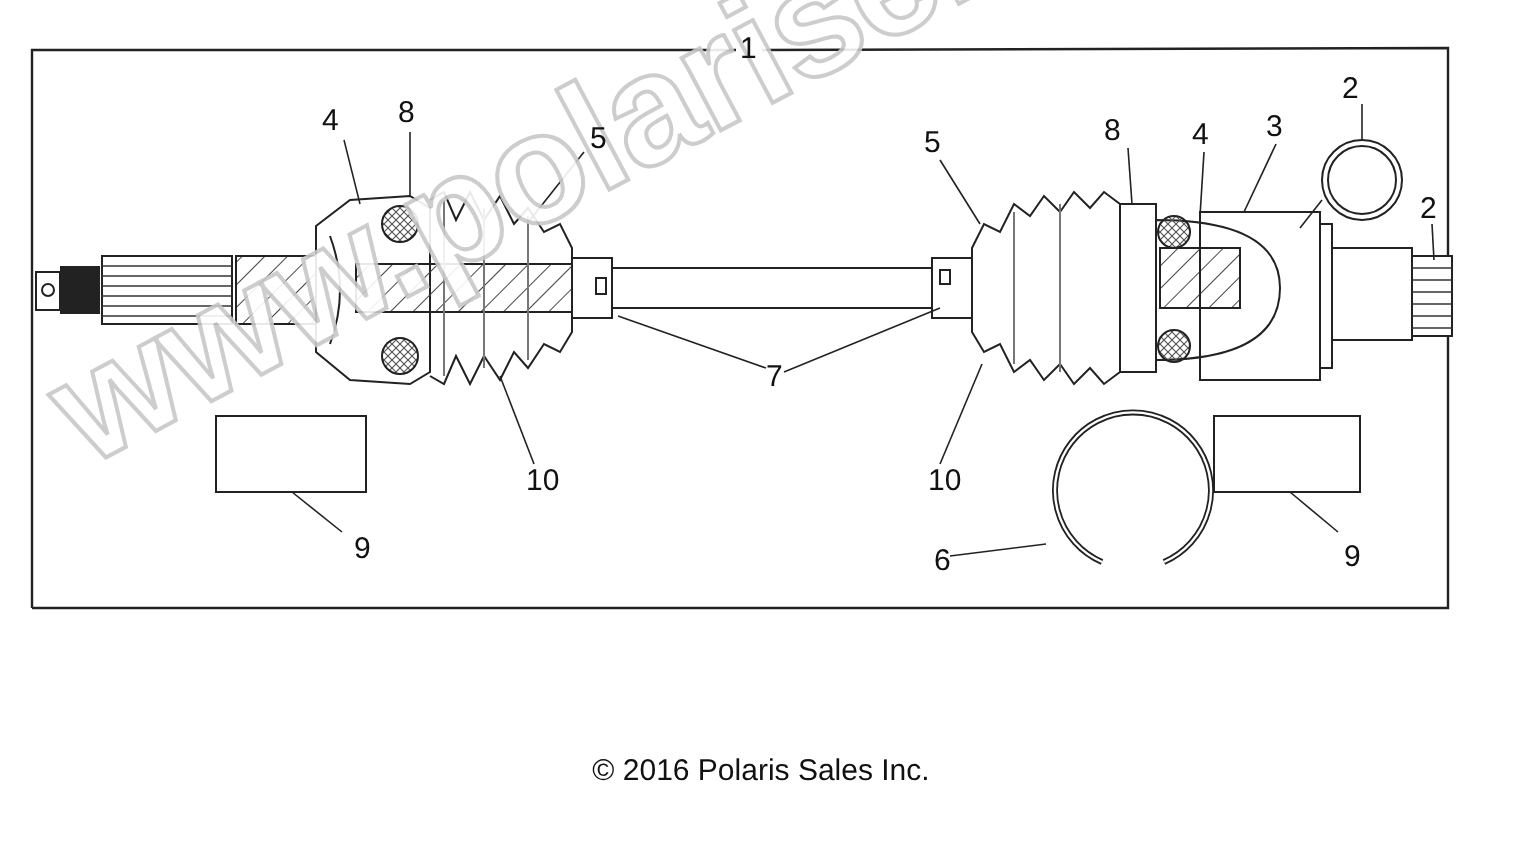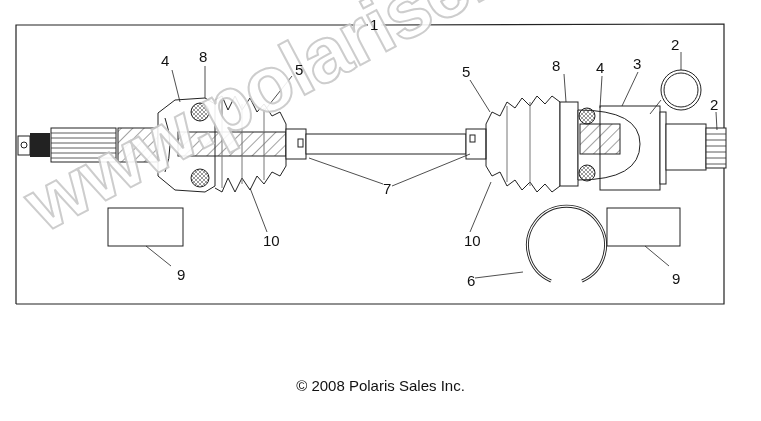--- a/index.html
+++ b/index.html
@@ -143,13 +143,13 @@
   <span class="callout" style="left:383px;top:181px;">7</span>
   <span class="callout" style="left:199px;top:49px;">8</span>
   <span class="callout" style="left:552px;top:58px;">8</span>
   <span class="callout" style="left:177px;top:267px;">9</span>
   <span class="callout" style="left:672px;top:271px;">9</span>
   <span class="callout" style="left:263px;top:233px;">10</span>
   <span class="callout" style="left:464px;top:233px;">10</span>
   <span class="callout" style="left:671px;top:37px;">2</span>
 </div>
 
-<div class="copyright">© 2008 Polaris Sales Inc.</div>
+<div class="copyright">© 2016 Polaris Sales Inc.</div>
 
 </body></html>

